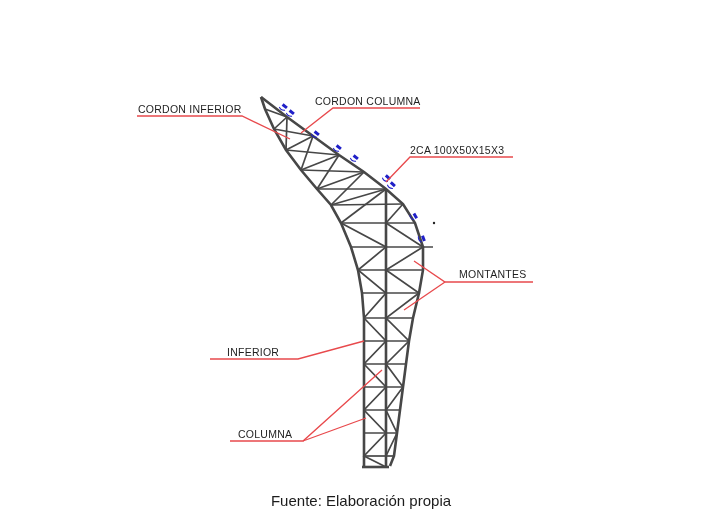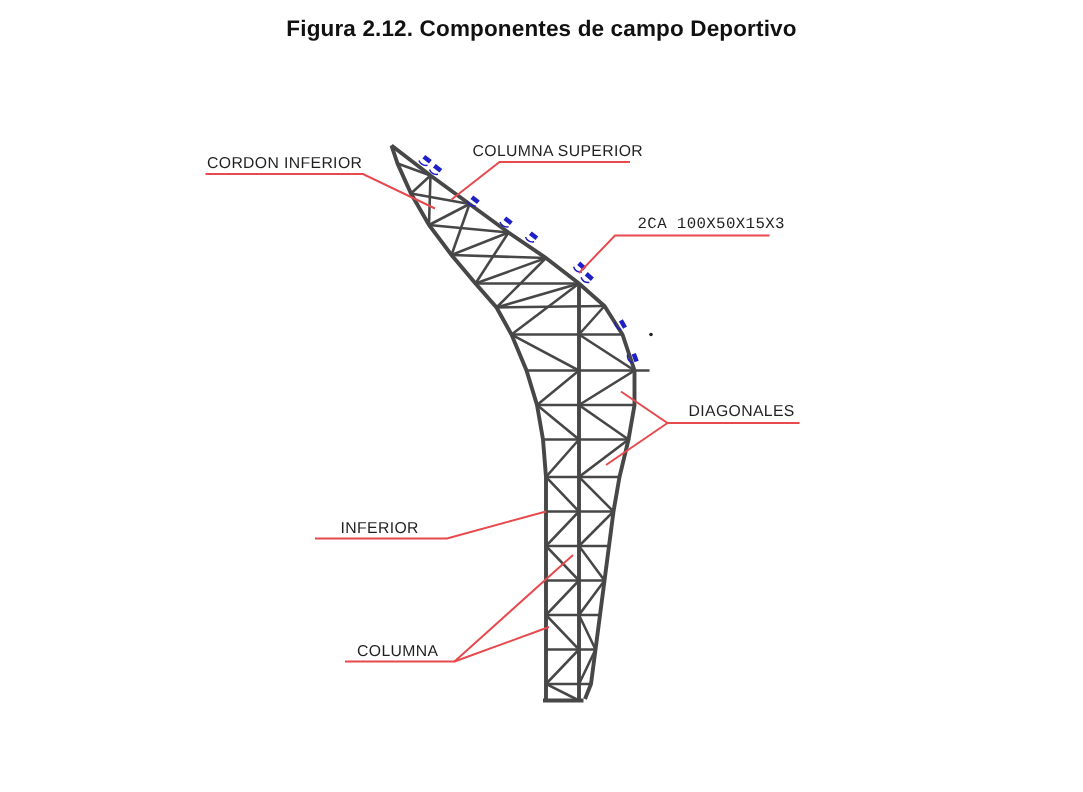--- a/index.html
+++ b/index.html
@@ -32,21 +32,20 @@
     position:absolute;
     font-size:10.5px;color:#1f1f1f;
     letter-spacing:0.25px;white-space:nowrap;
   }
 </style>
 </head>
 <body>
 
 <div class="page">
 
-  <div class="fig-title">Figura 2.12. Componentes de campo Deportivo</div>
 
   <svg class="drawing-svg" width="722" height="528" viewBox="0 0 722 528">
 
     <g>
       <path class="member chord" d="M261,97 L287,117 L313,136 L339,155 L364,172 L386,189 L403,204 L415,223 L423,247 L423,270 L419,293 L413,318 L409,341 L406,364 L403,387 L400,410 L397,433 L394,456 L390,466"></path>
     </g>
     <g>
       <path class="member chord" d="M261,97 L265,109 L274,129 L286,150 L301,170 L317,189 L331,205 L341,223 L351,247 L358,270 L362,293 L364,318 L364,466"></path>
     </g>
     <g>
@@ -140,19 +139,20 @@
       <path class="leader" d="M513,157 L410,157 L386,182"></path>
       <path class="leader" d="M533,282 L445,282 L414,261"></path>
       <path class="leader" d="M445,282 L404,310"></path>
       <path class="leader" d="M210,359 L298,359 L364,341"></path>
       <path class="leader" d="M230,441 L303,441 L382,370"></path>
       <path class="leader" d="M303,441 L366,418"></path>
     </g>
   </svg>
 
   <div class="dlabel" style="left:138px;top:103px;">CORDON INFERIOR</div>
-  <div class="dlabel" style="left:315px;top:95px;">COLUMNA SUPERIOR</div>
-  <div class="dlabel" style="left:425px;top:144px;font-family:Liberation Mono, monospace;">2CA 100X50X15X3</div>
-  <div class="dlabel" style="left:459px;top:268px;">DIAGONALES</div>
+  <div class="dlabel" style="left:315px;top:95px;">CORDON COLUMNA</div>
+  <div class="dlabel" style="left:410px;top:144px;">2CA 100X50X15X3</div>
+  <div class="dlabel" style="left:459px;top:268px;">MONTANTES</div>
   <div class="dlabel" style="left:227px;top:346px;">INFERIOR</div>
   <div class="dlabel" style="left:238px;top:428px;text-align:center;">COLUMNA</div>
 
+  <div class="fig-source">Fuente: Elaboración propia</div>
 </div>
 
 </body></html>

